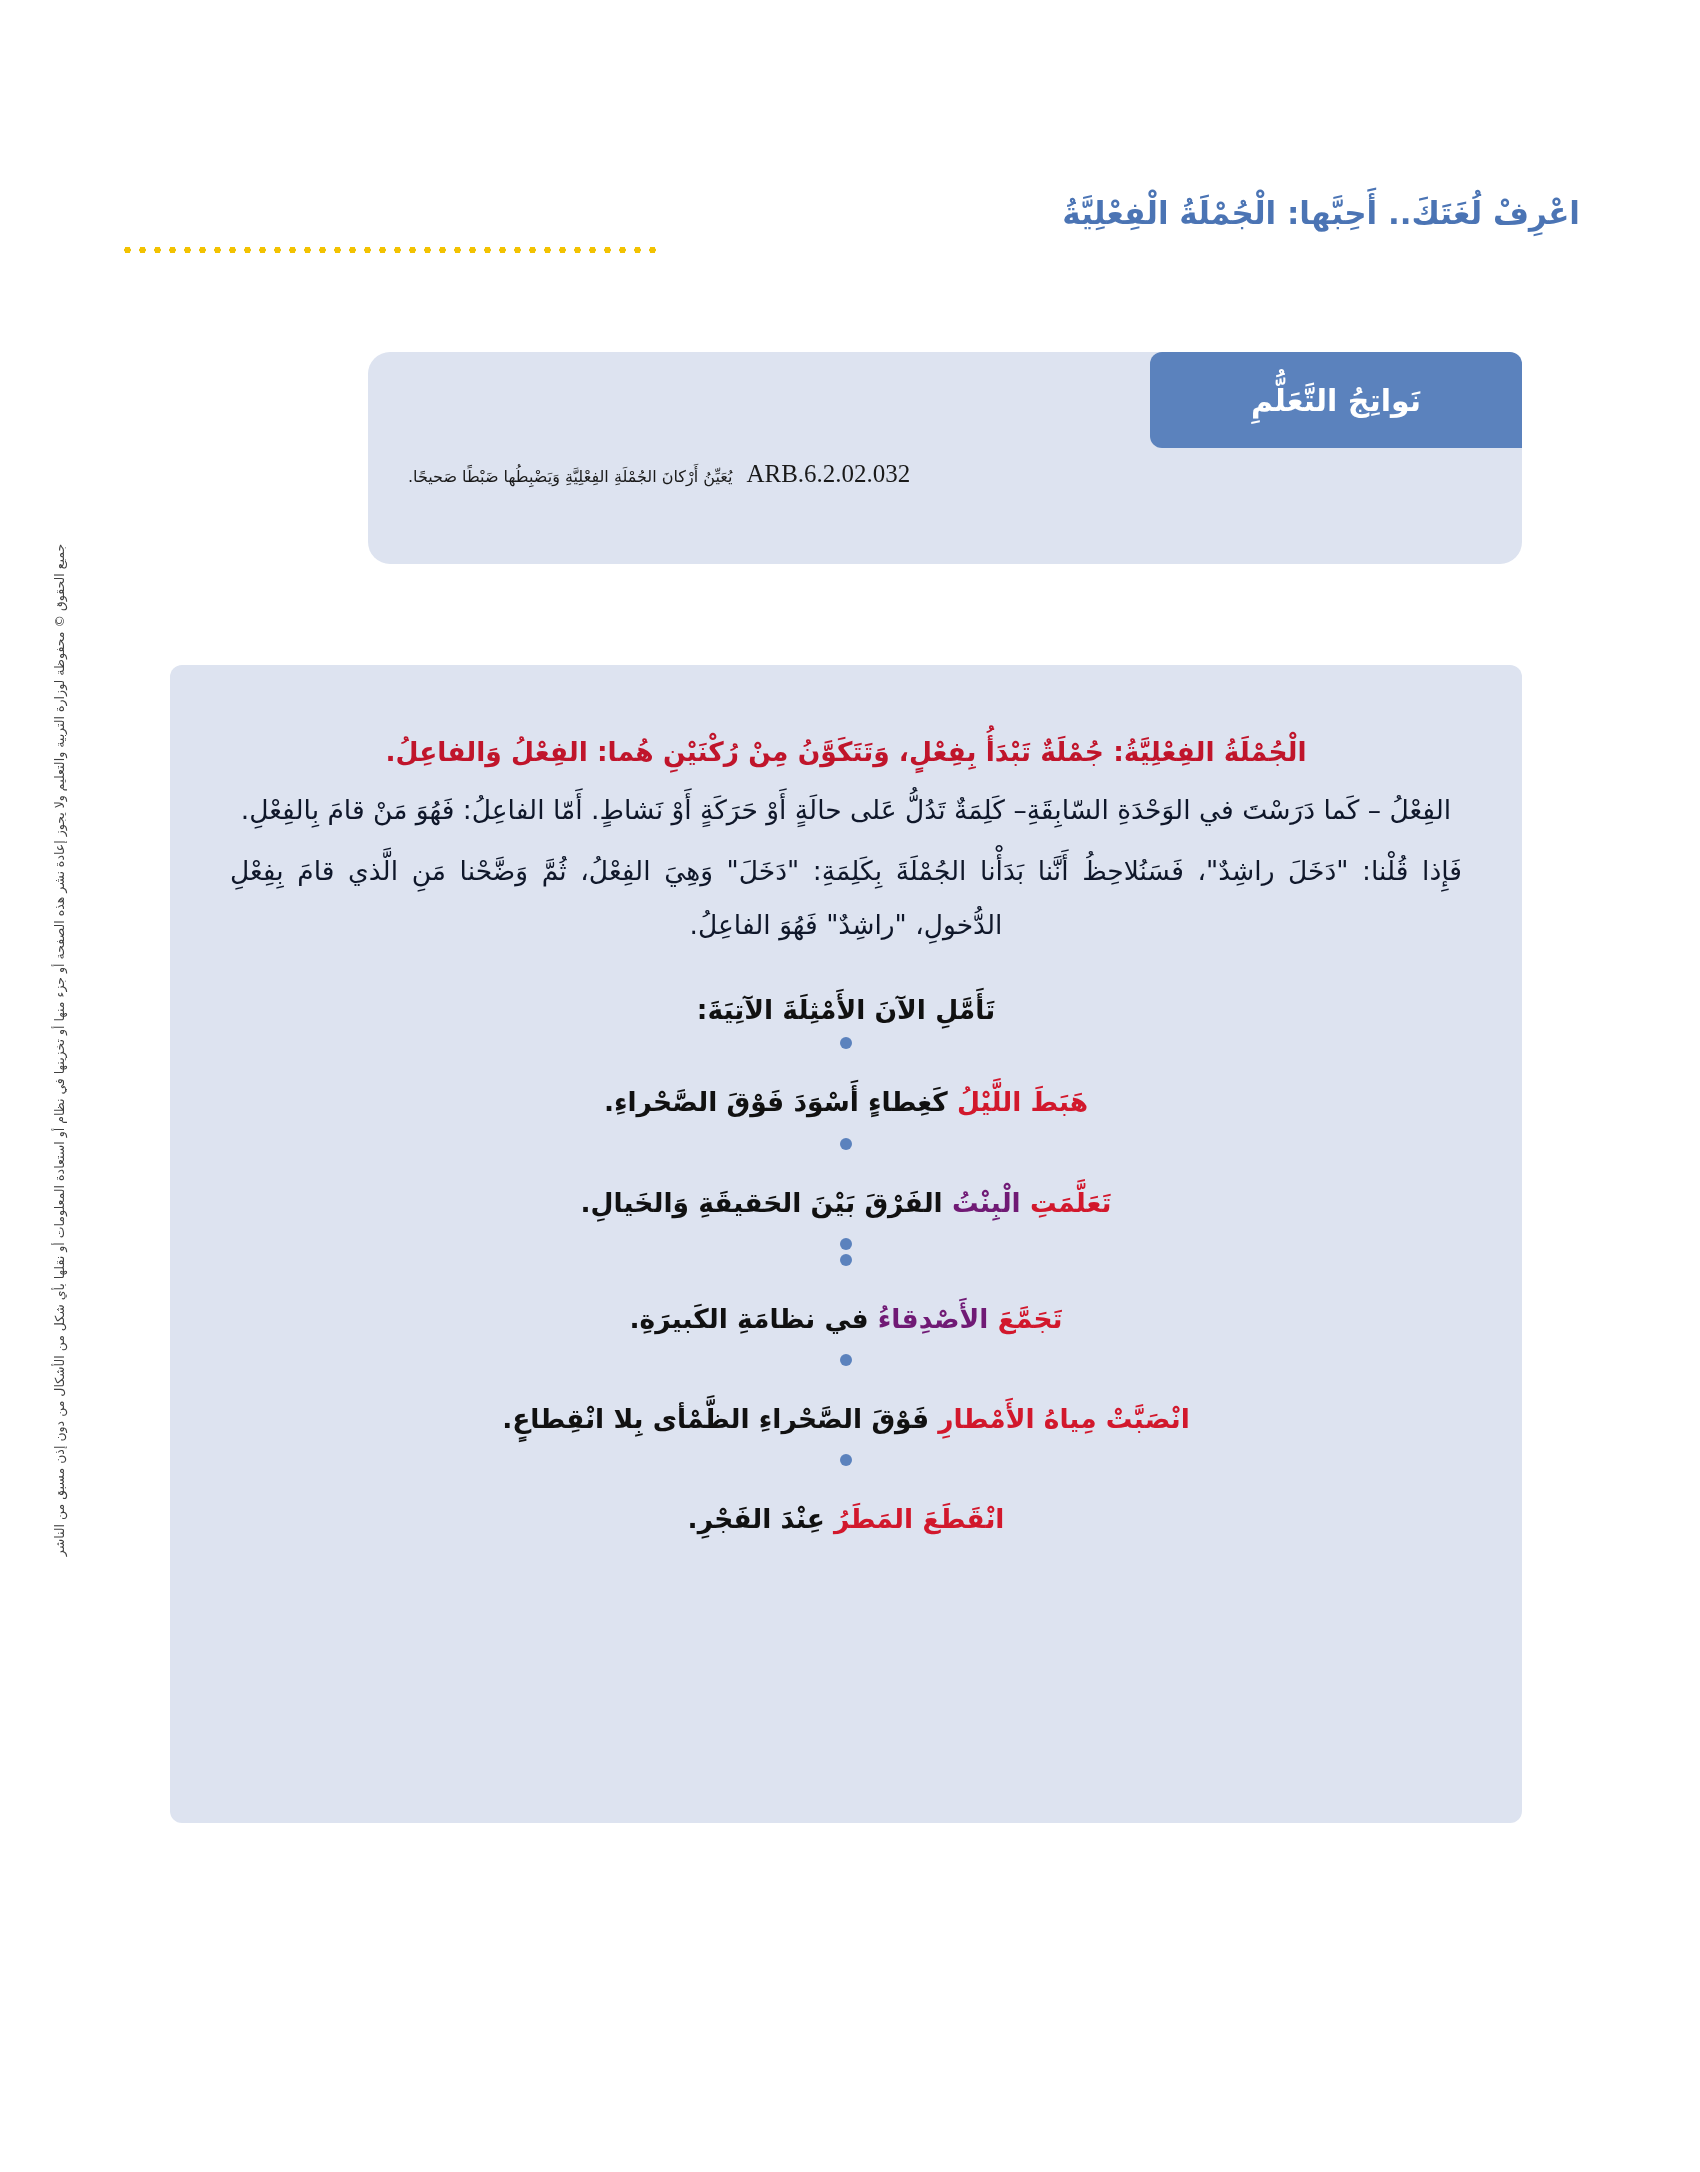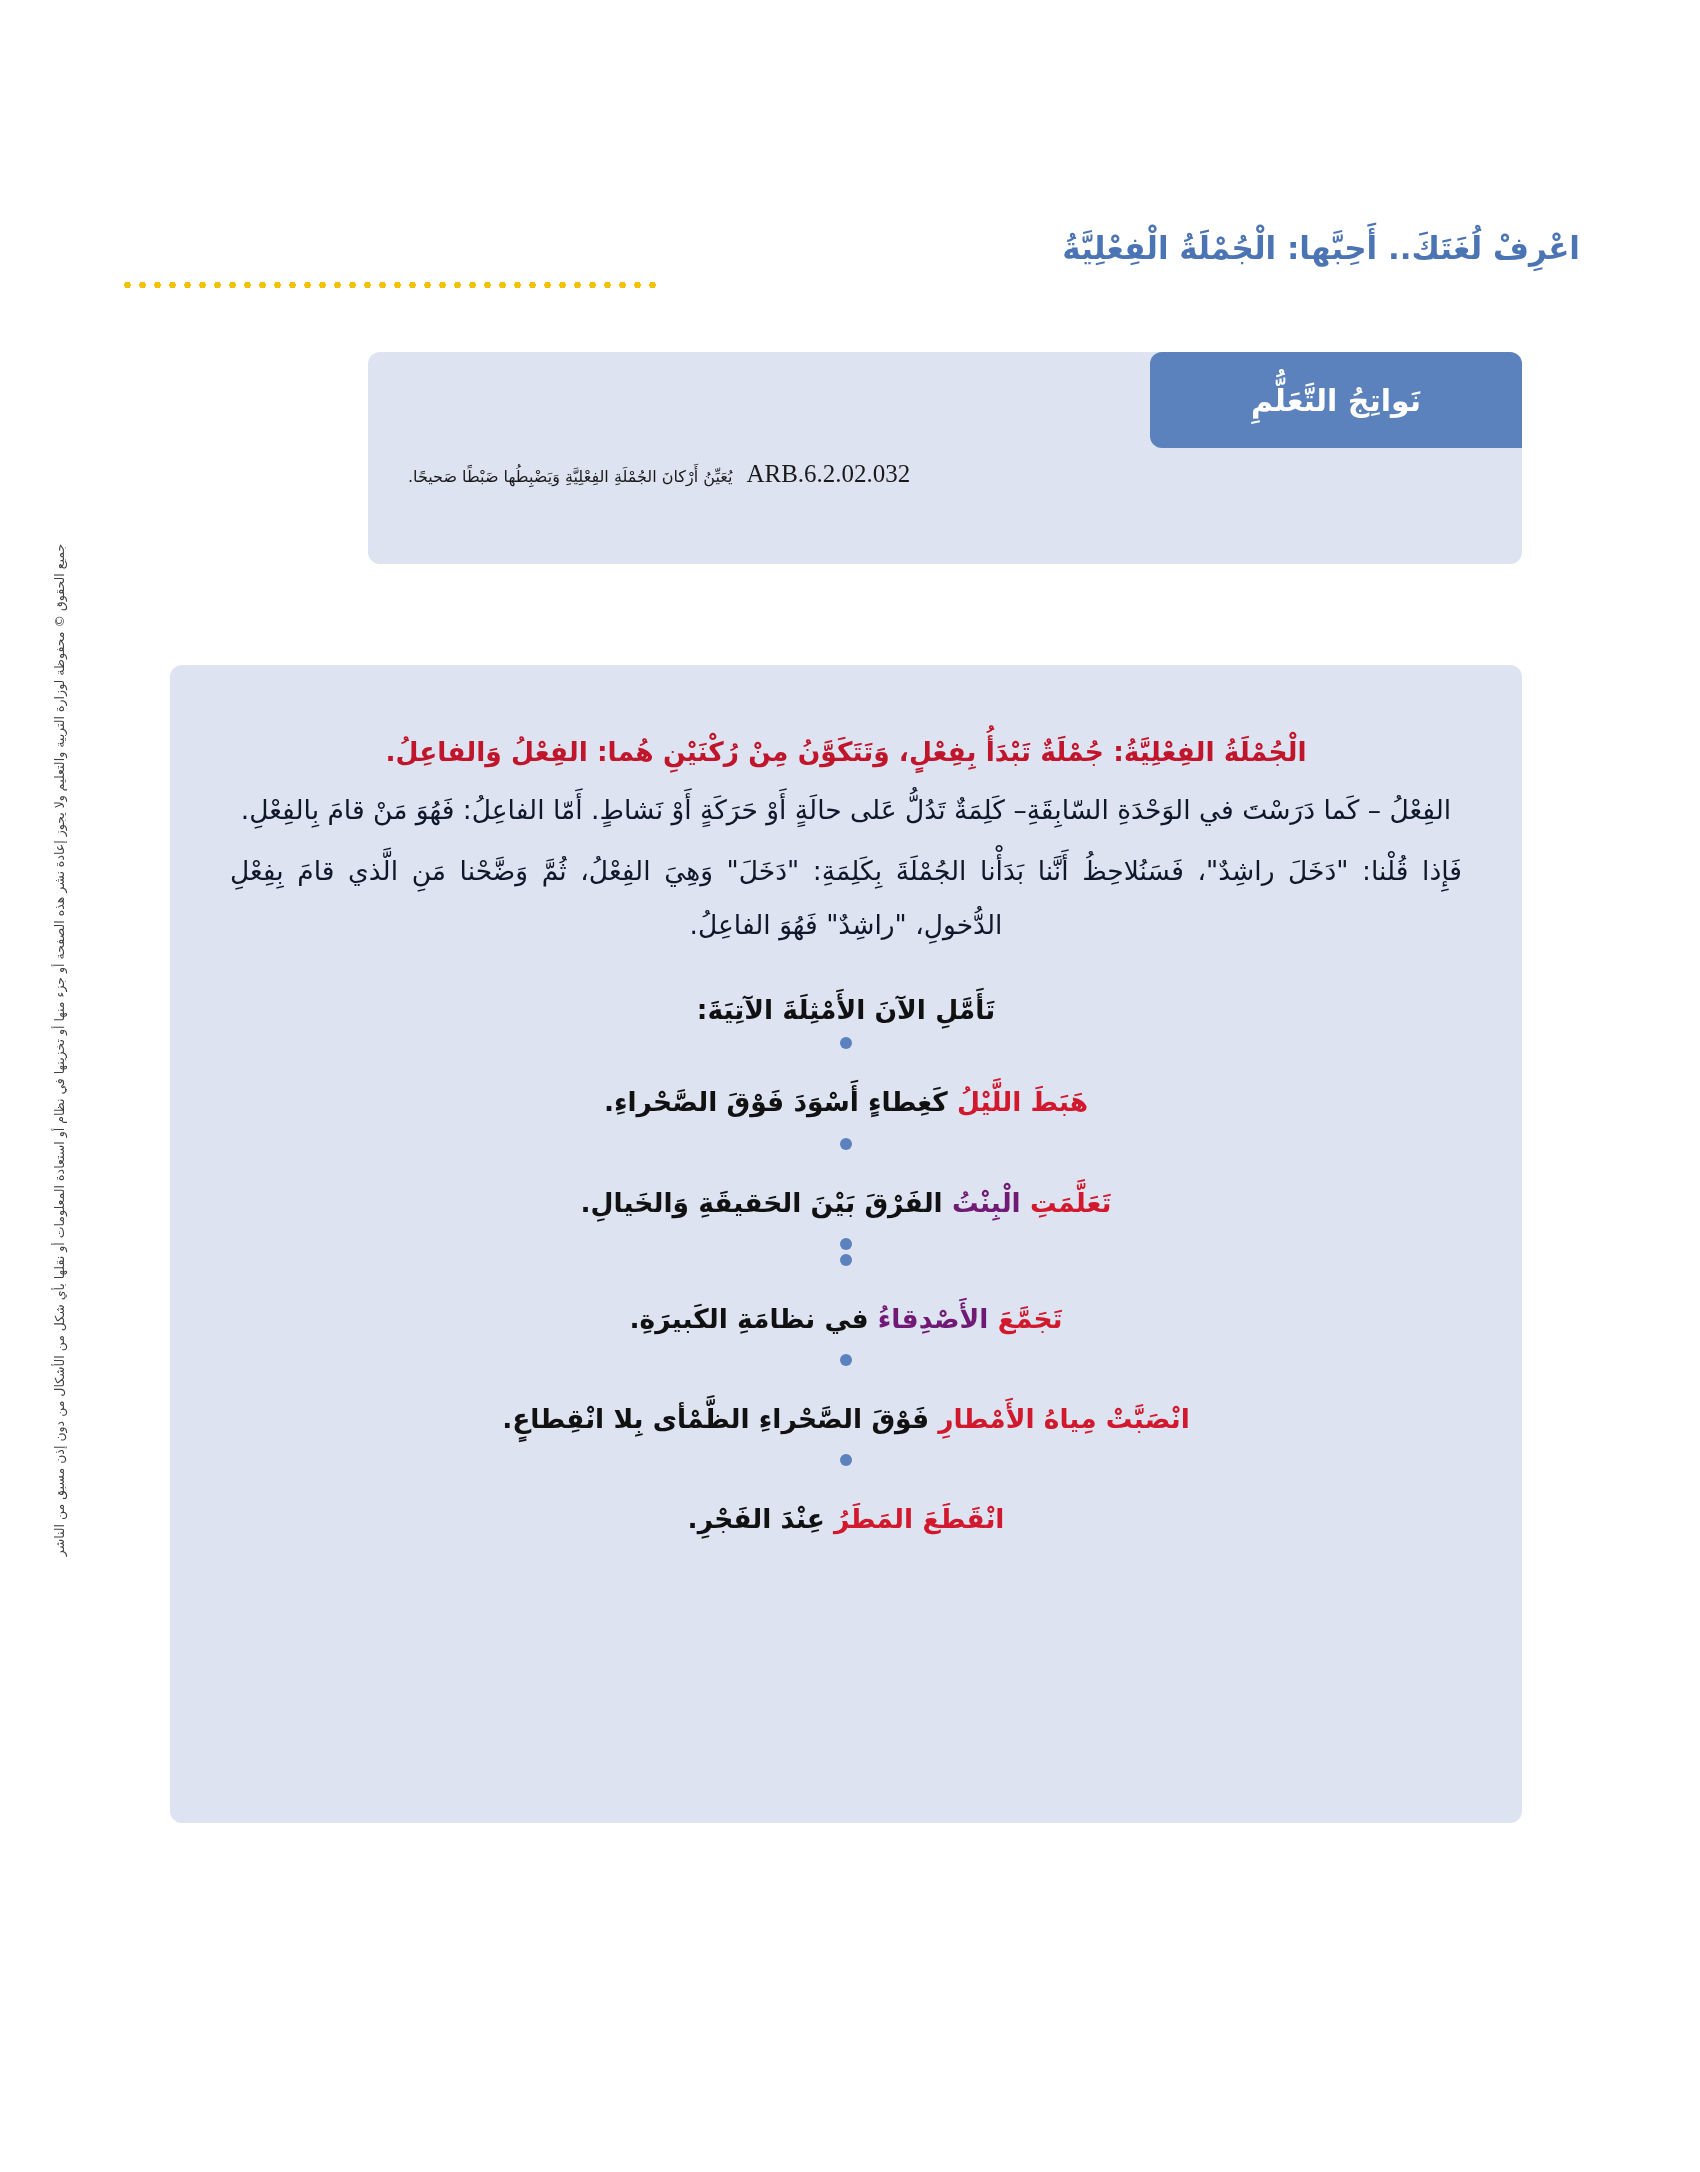--- a/index.html
+++ b/index.html
@@ -31,21 +31,20 @@
     direction: rtl;
   }
   .header-title {
     color: #4b74b4;
     font-size: 31px;
     font-weight: bold;
     letter-spacing: 0px;
     text-align: right;
     line-height: 1.5;
     white-space: nowrap;
-    margin-top: 35px;
   }
   .header-dots {
     margin-top: 8px;
     height: 10px;
     width: 540px;
     margin-right: auto;
     margin-left: 0;
     background-image: radial-gradient(circle, #f2c200 3.2px, rgba(0,0,0,0) 3.4px);
     background-size: 15px 10px;
     background-repeat: repeat-x;
@@ -74,21 +73,21 @@
   }
 
   
   .outcomes-box {
     position: absolute;
     top: 352px;
     right: 178px;
     width: 1154px;
     height: 212px;
     background: #dde3f0;
-    border-radius: 12px;
+    border-radius: 22px;
   }
   .outcomes-tab {
     position: absolute;
     top: 0;
     right: 0;
     width: 372px;
     height: 96px;
     background: #5b82bd;
     border-radius: 12px 12px 0 12px;
     display: flex;

